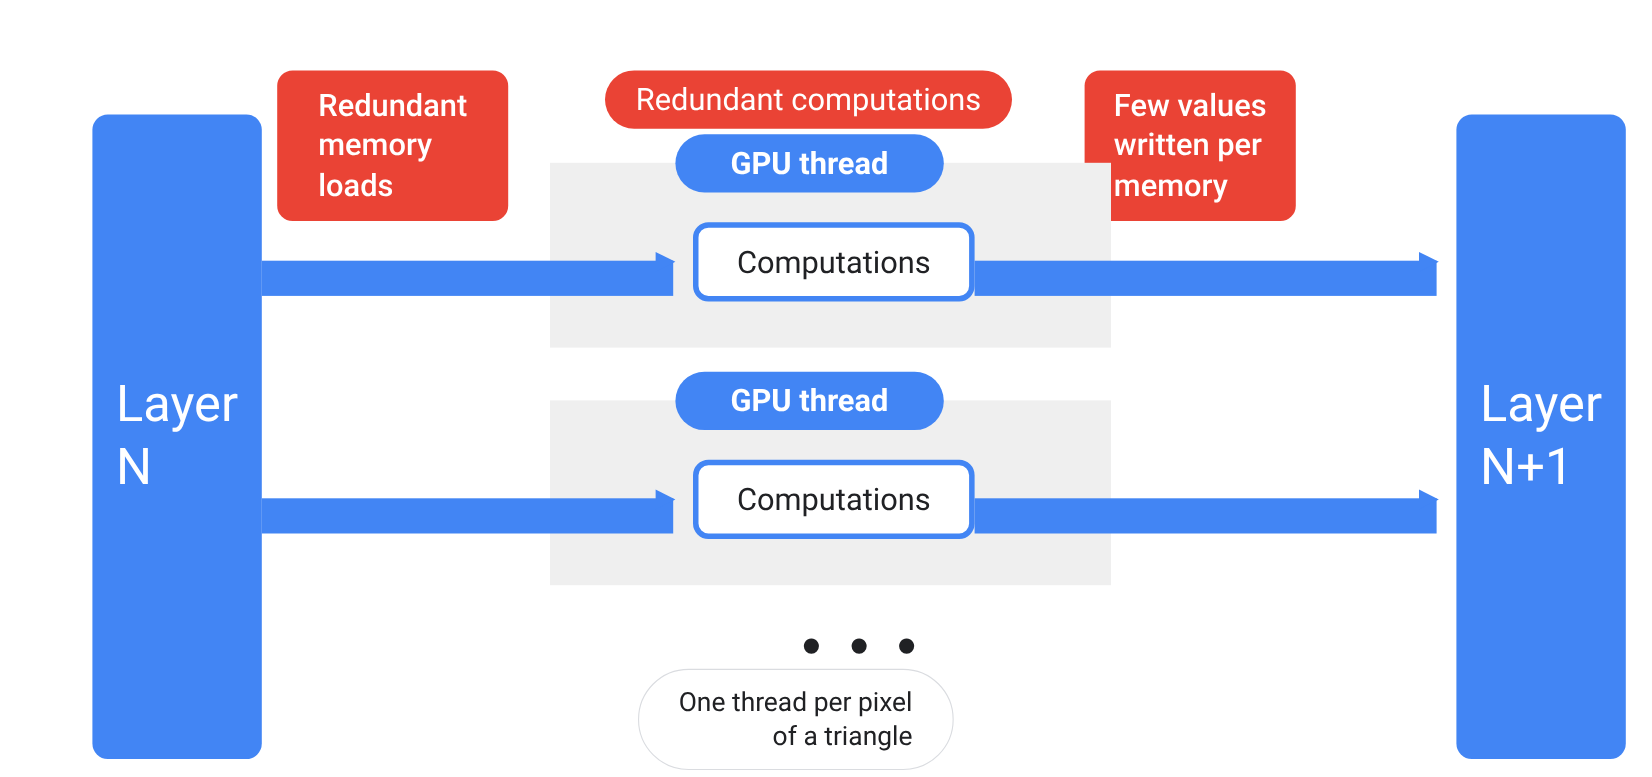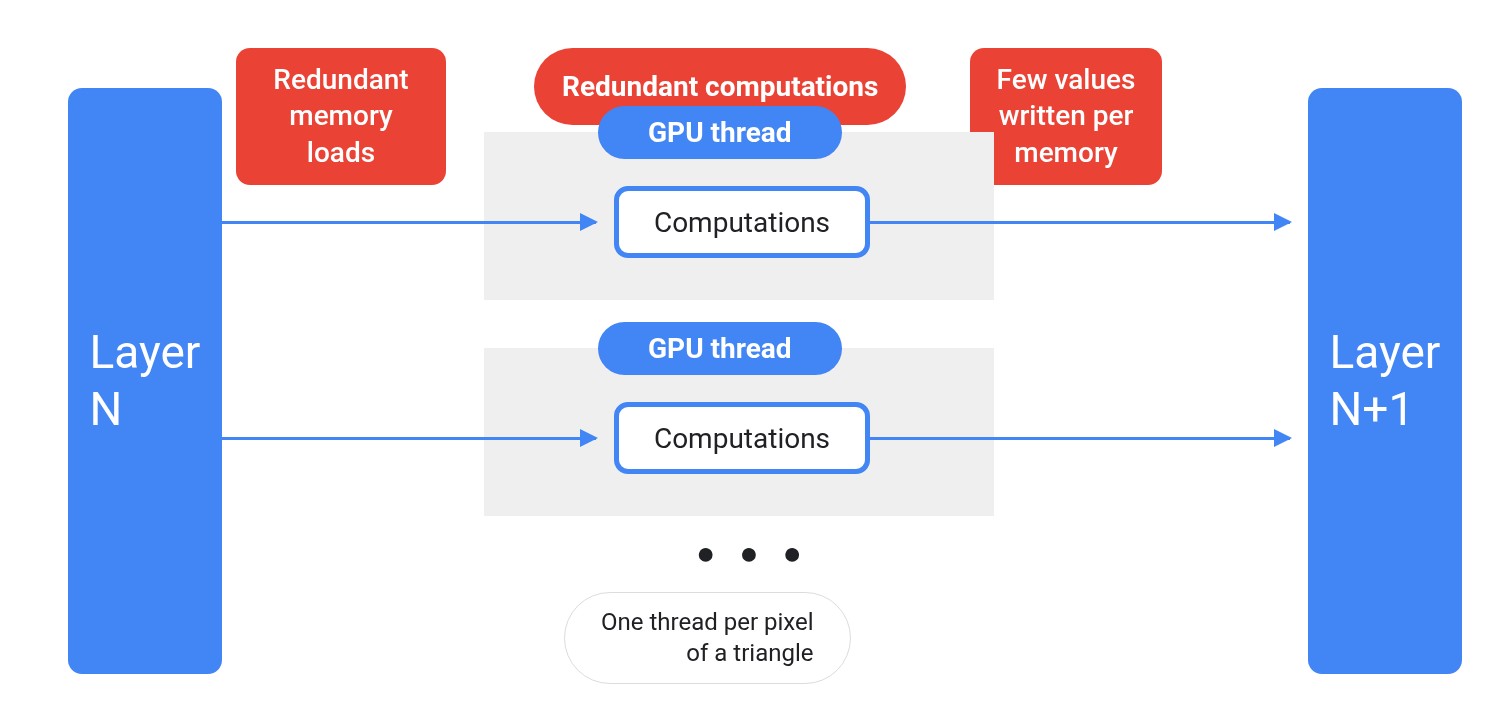--- a/index.html
+++ b/index.html
@@ -1,15 +1,15 @@
 <!DOCTYPE html>
 <html><head>
   <meta charset="utf-8">
   <style>
-    * { margin: 0; padding: 0; box-sizing: border-box; }
+    * { margin: 0; padding: 16px; box-sizing: border-box; }
     body {
       font-family: 'Google Sans', -apple-system, BlinkMacSystemFont, 'Segoe UI', Roboto, sans-serif;
       background: #fff;
       width: 1502px;
       height: 706px;
       position: relative;
     }
     .layer-box {
       position: absolute;
       background: #4285F4;
@@ -25,32 +25,32 @@
     .red-badge {
       position: absolute;
       background: #EA4335;
       color: #fff;
       border-radius: 14px;
       font-size: 28px;
       font-weight: 500;
       display: flex;
       align-items: center;
       justify-content: center;
-      text-align: center;
+      text-align: left;
       line-height: 1.3;
       padding: 14px 24px;
     }
     .red-pill {
       position: absolute;
       background: #EA4335;
       color: #fff;
       border-radius: 999px;
       font-size: 28px;
-      font-weight: 700;
-      padding: 22px 28px;
+      font-weight: 400;
+      padding: 10px 28px;
     }
     .thread-group {
       position: absolute;
       background: #EFEFEF;
       width: 510px;
       height: 168px;
     }
     .thread-pill {
       position: absolute;
       background: #4285F4;

